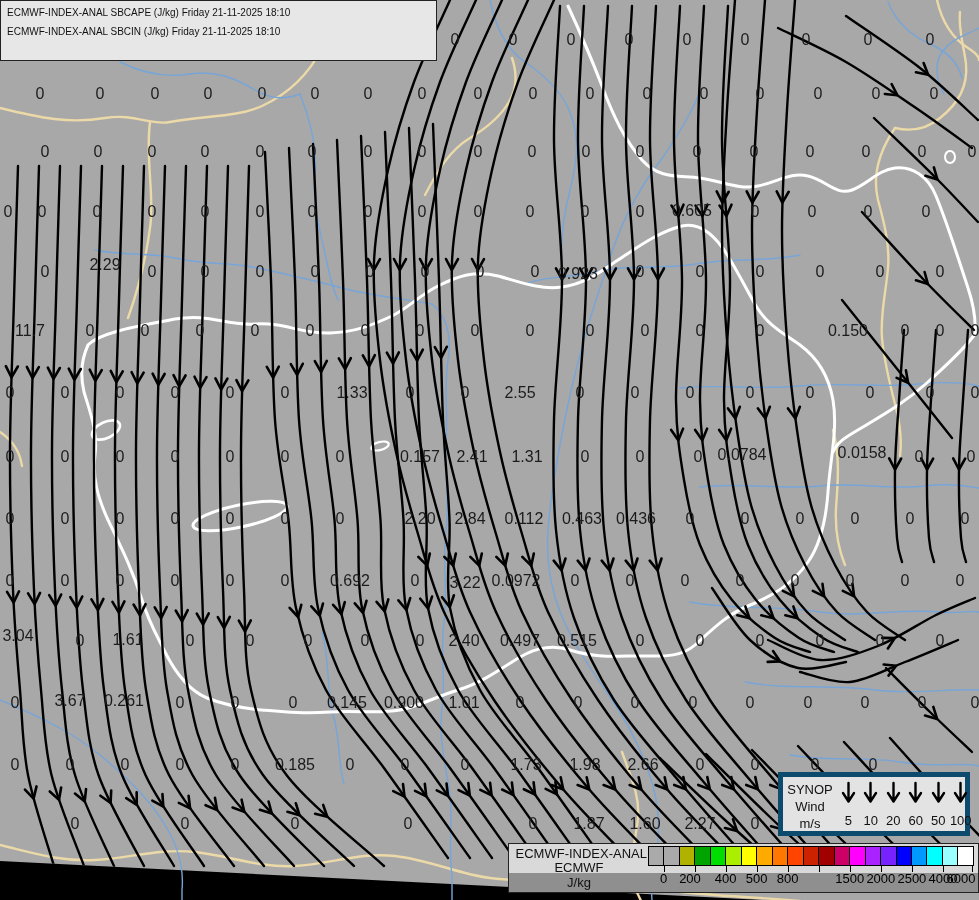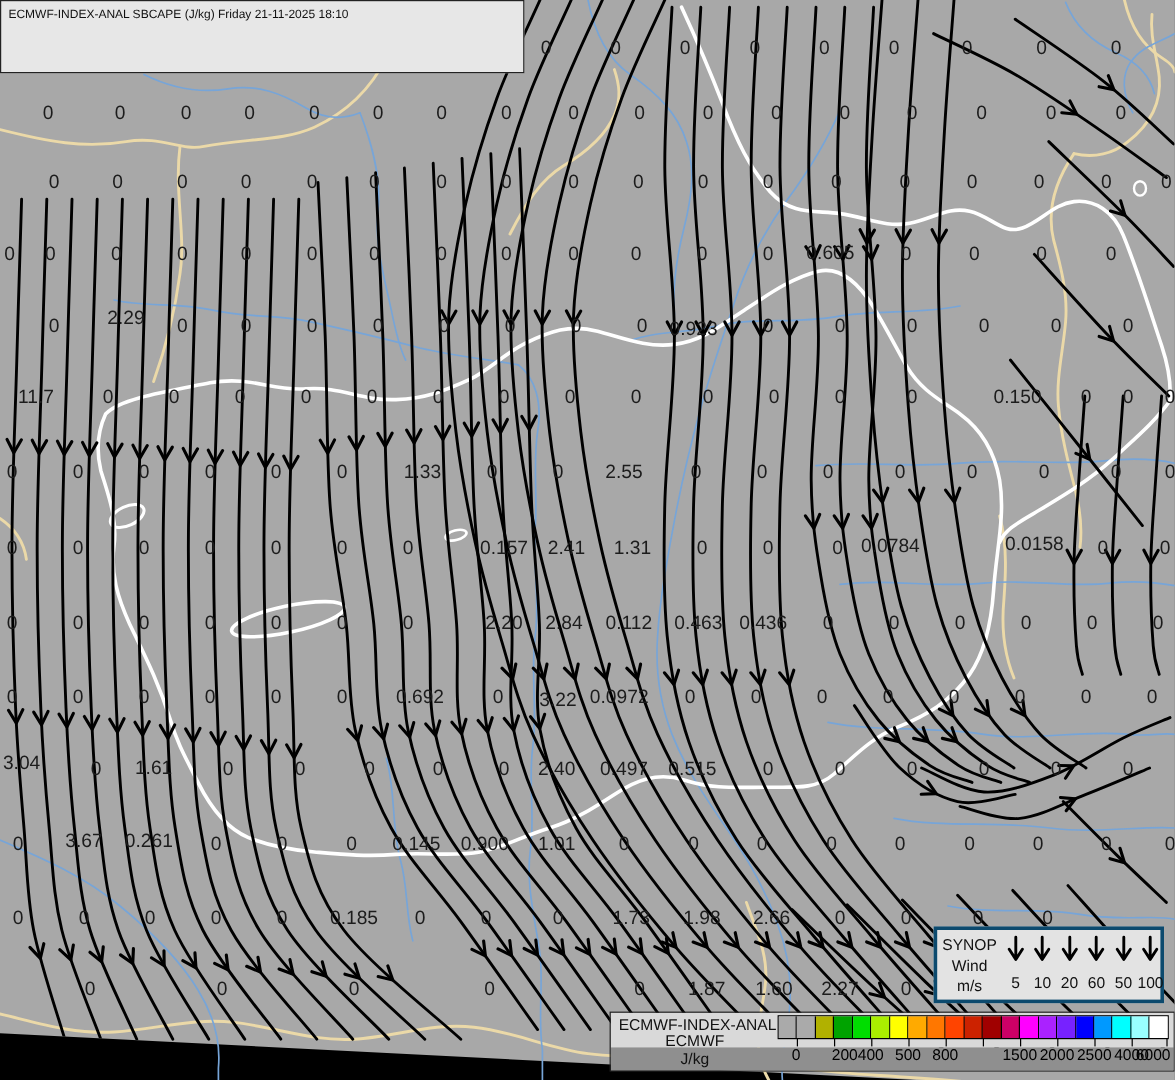--- a/index.html
+++ b/index.html
@@ -11,21 +11,21 @@
   .river{fill:none;stroke-width:1.4;stroke-linecap:round;}
   .tanline{fill:none;stroke-width:2.4;stroke-linecap:round;}
   .wborder{fill:none;stroke:#fff;stroke-width:3;stroke-linejoin:round;stroke-linecap:round;}
   .maplabel{font-size:16px;fill:#1c1c1c;}
   
   #titlebox{position:absolute;left:0;top:0;width:437px;height:61px;background:#E7E7E7;
             border:1px solid #222;box-sizing:border-box;padding:2px 6px;color:#111;}
   #titlebox div{font-size:10px;line-height:19px;white-space:nowrap;}
   
   #windlegend{position:absolute;left:778px;top:772px;width:192px;height:64px;background:#E3E3E3;
-              border:3px solid #0c4a6e;box-sizing:border-box;color:#111;}
+              border:5px solid #0c4a6e;box-sizing:border-box;color:#111;}
   #windlegend .wl-left{position:absolute;left:0;top:4px;width:54px;text-align:center;font-size:13px;line-height:17px;}
   #windlegend .wl-arrows{position:absolute;left:54px;top:4px;display:flex;}
   #windlegend .wl-arrows .cell{width:22.5px;text-align:center;}
   #windlegend .wl-speeds{position:absolute;left:54px;top:36px;display:flex;}
   #windlegend .wl-speeds .cell{width:22.5px;text-align:center;font-size:13px;}
   
   #capelegend{position:absolute;left:508px;top:843px;width:471px;height:50px;
               border:1px solid #222;box-sizing:border-box;overflow:hidden;color:#111;}
   #capelegend .bg-top{position:absolute;left:0;top:0;width:100%;height:29px;background:#D9D9D9;}
   #capelegend .bg-bot{position:absolute;left:0;top:29px;width:100%;height:21px;background:#8F8F8F;}
@@ -494,20 +494,21 @@
         <text x="585" y="770" class="maplabel" text-anchor="middle">1.98</text>
         <text x="643" y="770" class="maplabel" text-anchor="middle">2.66</text>
         <text x="589" y="829" class="maplabel" text-anchor="middle">1.87</text>
         <text x="645" y="829" class="maplabel" text-anchor="middle">1.60</text>
         <text x="700" y="829" class="maplabel" text-anchor="middle">2.27</text>
       </g>
     </svg>
 
   <div id="titlebox">
     <div>ECMWF-INDEX-ANAL SBCAPE (J/kg) Friday 21-11-2025 18:10</div>
+    <div>ECMWF-INDEX-ANAL SBCIN (J/kg) Friday 21-11-2025 18:10</div>
   </div>
 
   <div id="windlegend">
     <div class="wl-left">
       <div>SYNOP</div>
       <div>Wind</div>
       <div>m/s</div>
     </div>
     <div class="wl-arrows" id="wl-arrows">
         <div class="cell"><svg width="15" height="26" viewBox="0 0 15 26">
@@ -565,21 +566,21 @@
         <div class="cbox" style="background: rgb(0, 0, 255);"></div>
         <div class="cbox" style="background: rgb(0, 153, 255);"></div>
         <div class="cbox" style="background: rgb(0, 255, 255);"></div>
         <div class="cbox" style="background: rgb(153, 255, 255);"></div>
         <div class="cbox" style="background: rgb(255, 255, 255);"></div>
       </div>
     <div id="cl-ticks">
         <div class="ctick" style="left: 154.524px;"></div>
         <div class="clabel" style="left: 154.524px;">0</div>
         <div class="ctick" style="left: 185.571px;"></div>
-        <div class="clabel" style="left: 195px;">200</div>
+        <div class="clabel" style="left: 181px;">200</div>
         <div class="ctick" style="left: 216.619px;"></div>
         <div class="clabel" style="left: 216.619px;">400</div>
         <div class="ctick" style="left: 247.667px;"></div>
         <div class="clabel" style="left: 247.667px;">500</div>
         <div class="ctick" style="left: 278.714px;"></div>
         <div class="clabel" style="left: 278.714px;">800</div>
         <div class="ctick" style="left: 309.762px;"></div>
         <div class="clabel" style="left: 309.762px; margin-top: 32px;">1000</div>
         <div class="ctick" style="left: 340.81px;"></div>
         <div class="clabel" style="left: 340.81px;">1500</div>

